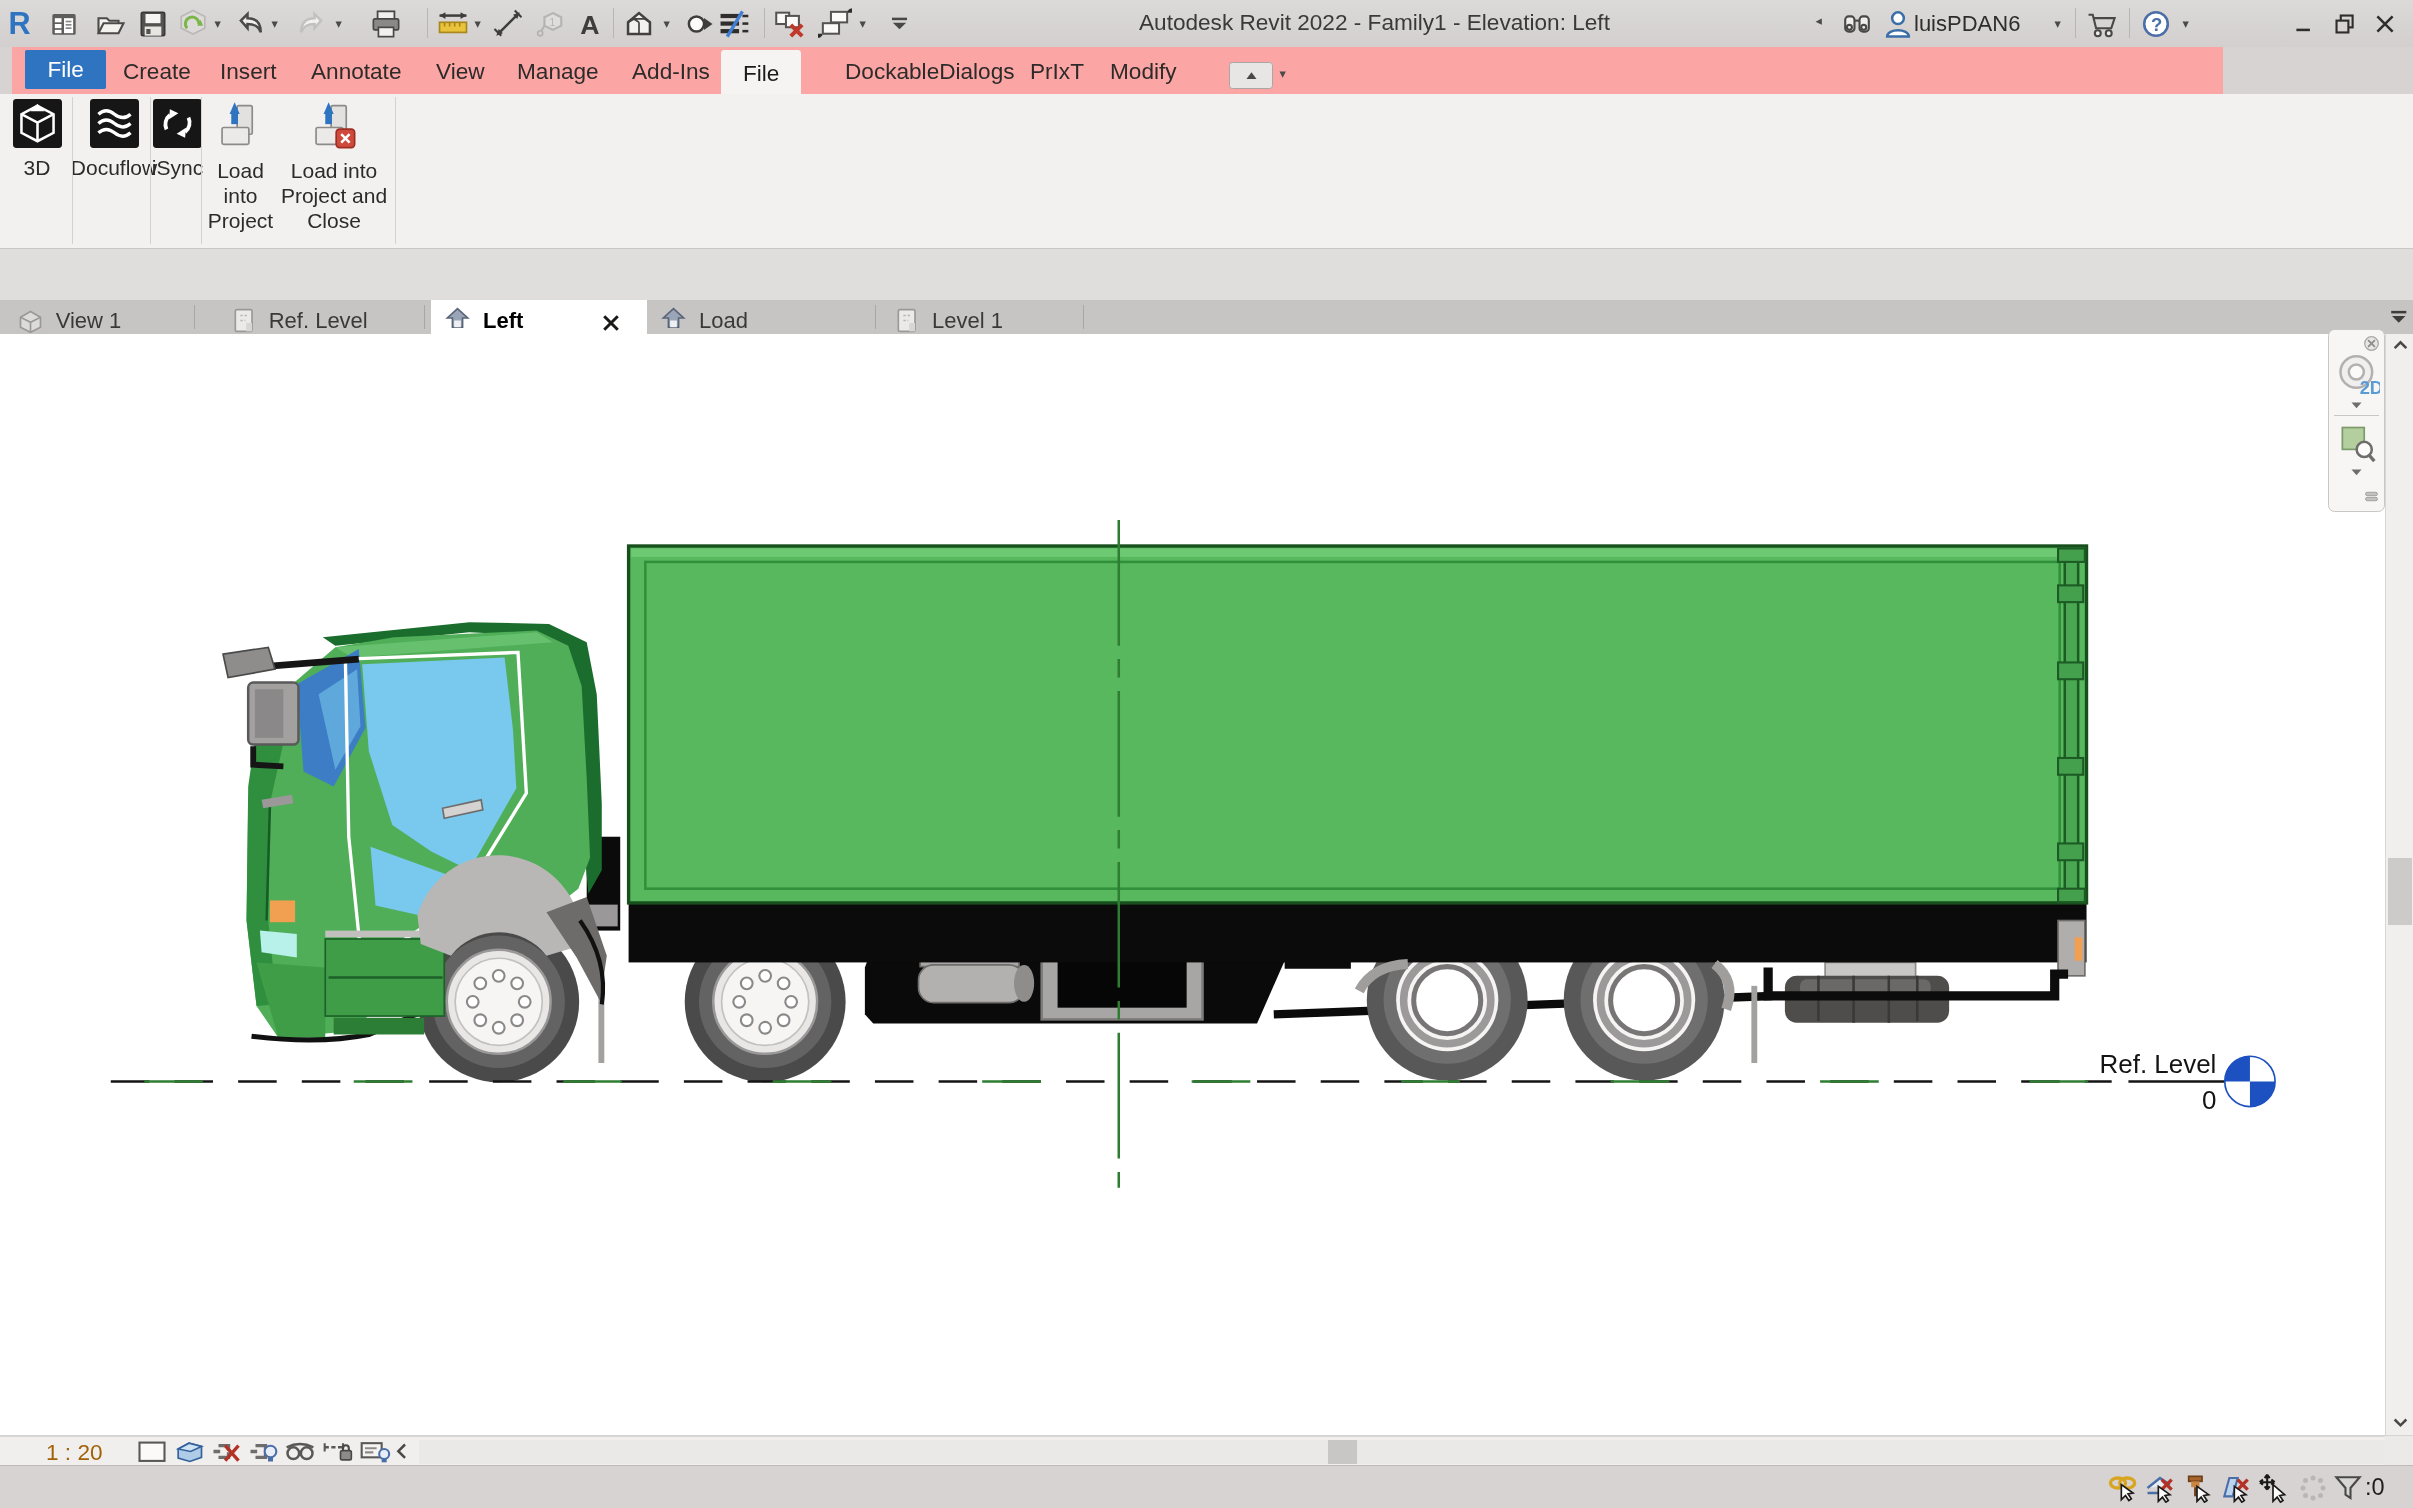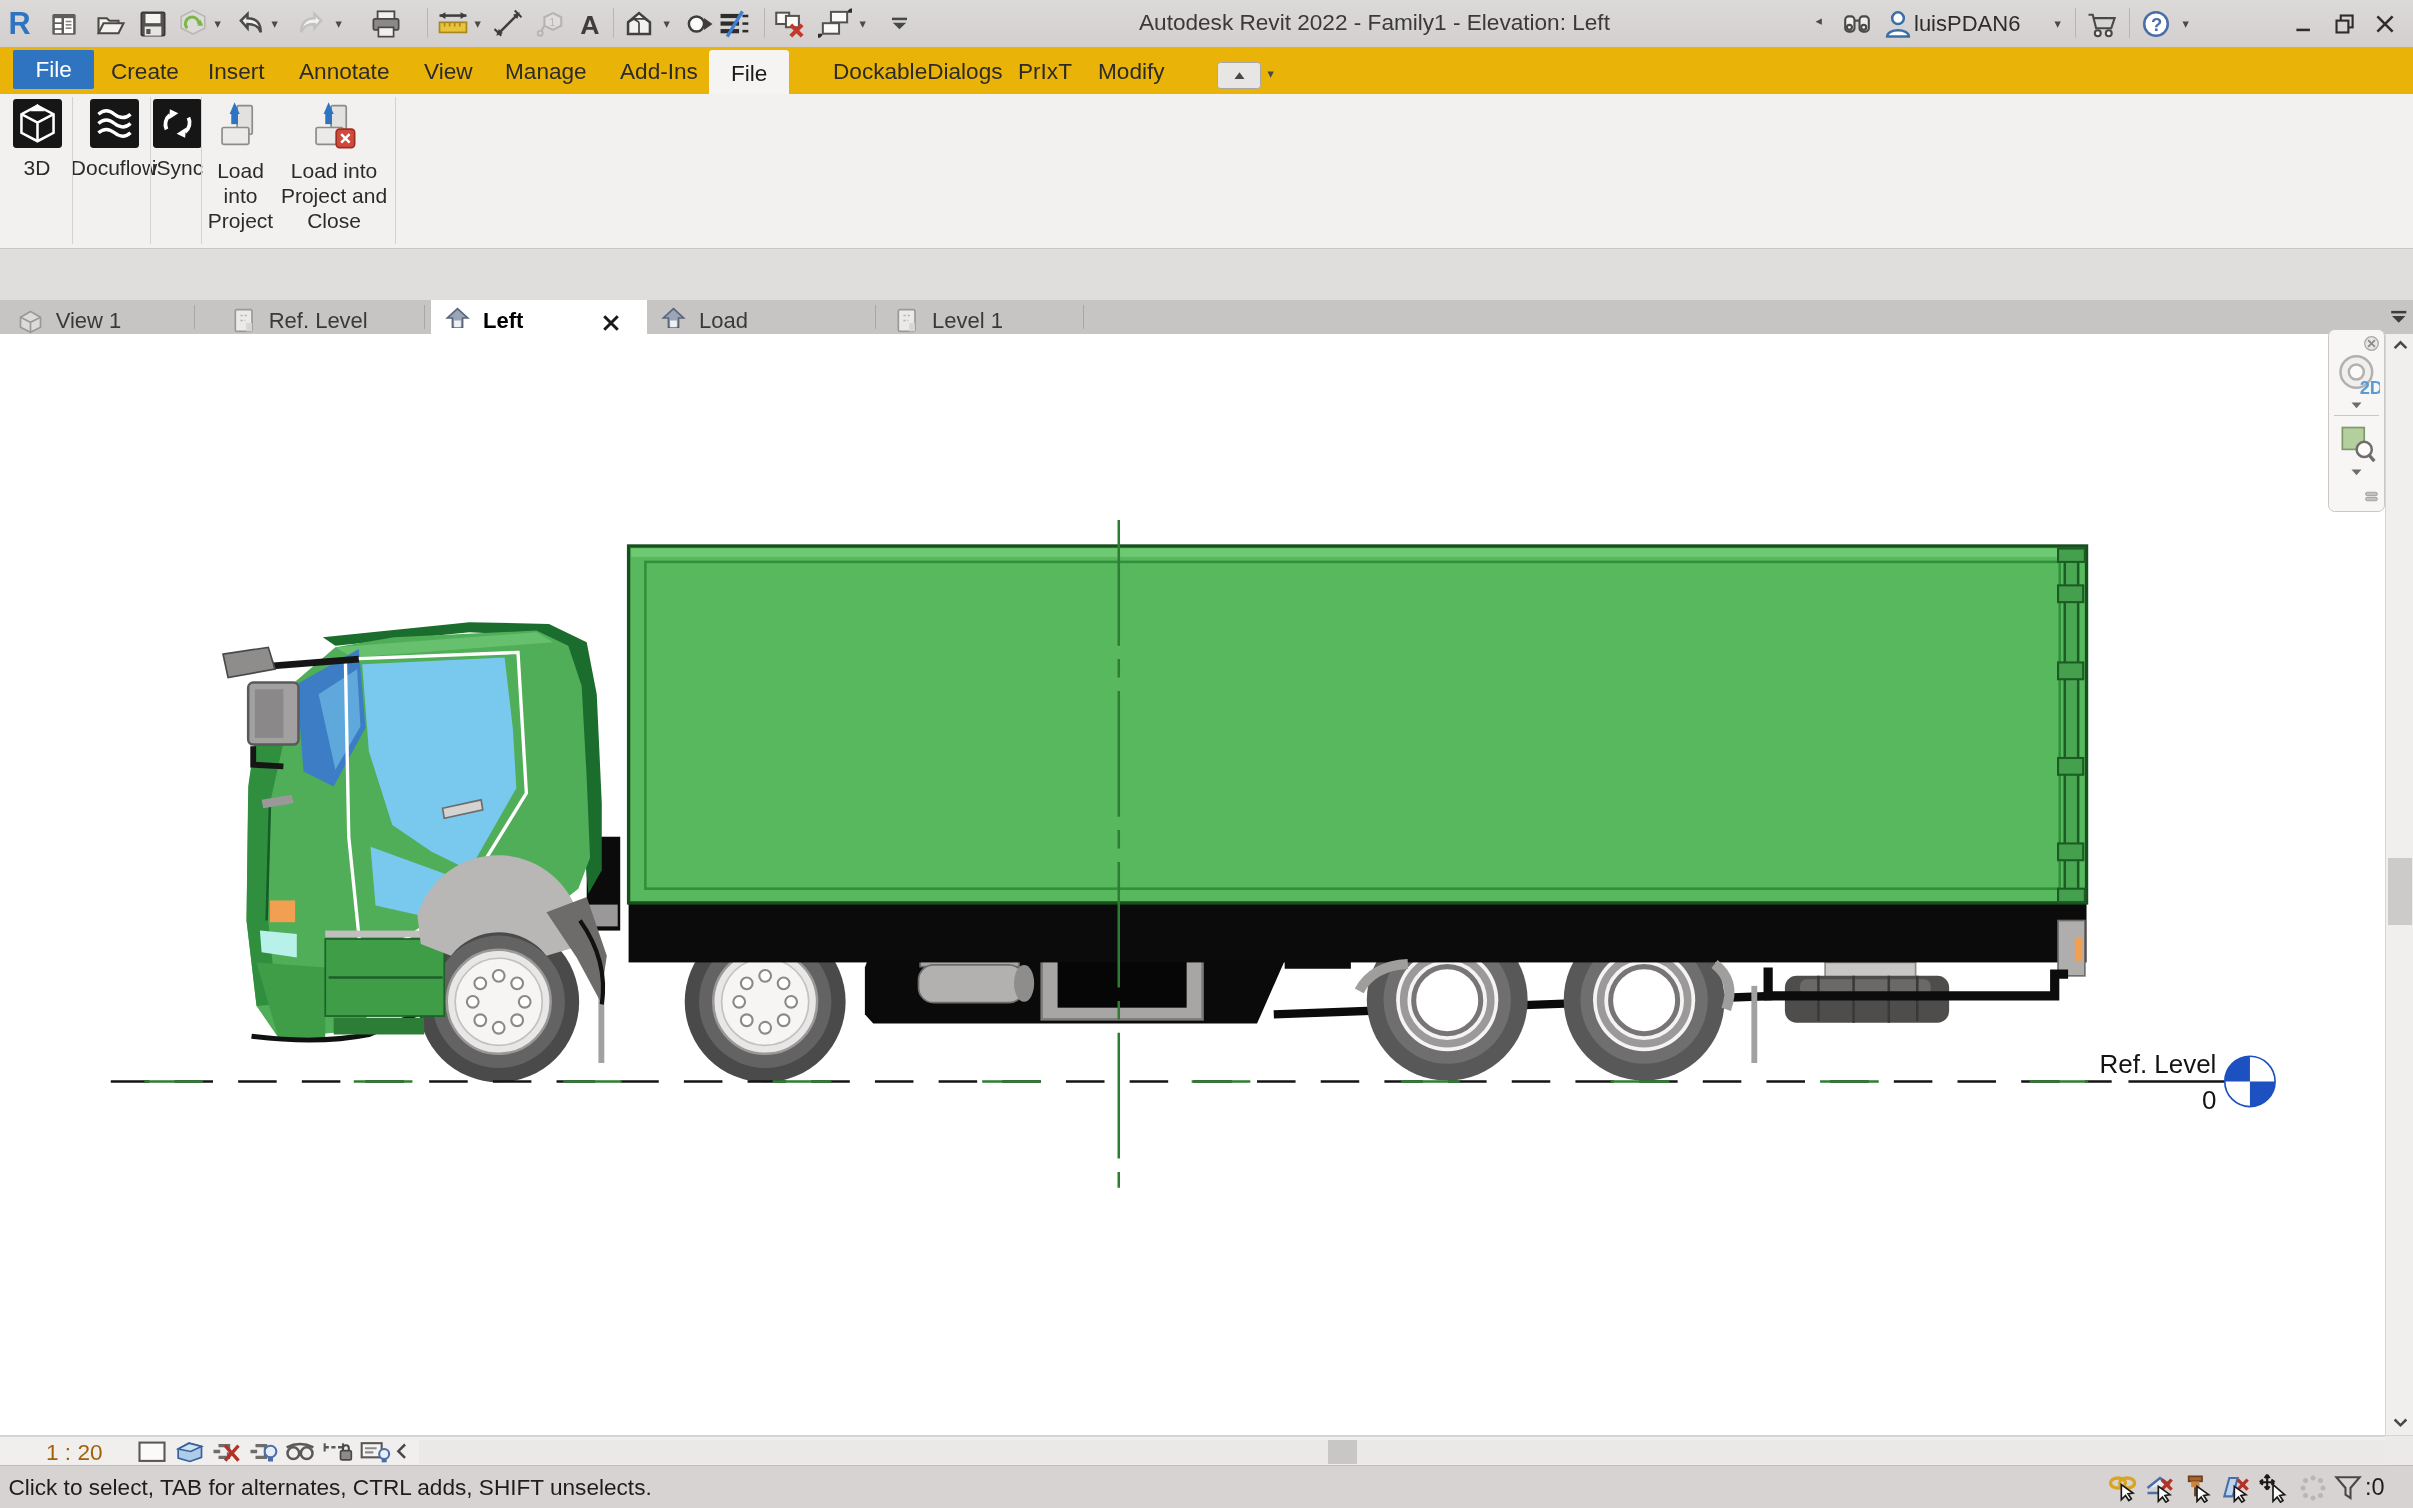--- a/index.html
+++ b/index.html
@@ -7,21 +7,21 @@
   .abs{position:absolute;}
   
   #titlebar{left:0;top:0;width:2413px;height:47px;background:linear-gradient(#dcdad9,#d2cfce);}
   .qat-item{top:6.7px;height:34px;width:34px;display:flex;align-items:center;justify-content:center;}
   .qat-caret{top:17px;width:13.4px;height:13.4px;display:flex;align-items:center;justify-content:center;color:#4a4a4a;font-size:12.6px;}
   .tb-sep{top:8.4px;width:0.8px;height:30px;background:#b8b5b4;}
   #window-title{top:10px;font-size:22.6px;color:#3c3a39;white-space:nowrap;}
   .win-btn{top:5px;width:39px;height:37px;display:flex;align-items:center;justify-content:center;}
   #user-name{top:11px;font-size:22px;color:#2f2d2c;}
   
-  #ribbontabs{left:0;top:47px;width:2413px;height:47px;background:#eab308;}
+  #ribbontabs{left:12px;top:47px;width:2211px;height:47px;background:#fca5a5;}
   .rtab{top:3.4px;height:44px;display:flex;align-items:center;padding:0 22px;font-size:22.6px;color:#2d2b2a;}
   .rtab.filetab{background:var(--accent-blue,#2e74c0);color:#fff;top:3.4px;height:39px;border-radius:1.7px;margin-top:0;}
   .rtab.active{background:#f5f4f3;color:#1c1b1a;border-radius:3.4px 3.4px 0 0;height:47px;}
   
   #ribbonbody{left:0;top:94px;width:2413px;height:154px;background:#f2f1f0;border-bottom:0.8px solid #c9c6c5;}
   .rpanel-sep{top:3.4px;width:0.8px;height:147px;background:#d4d1d0;}
   .rbtn{display:flex;flex-direction:column;align-items:center;}
   .rbtn .bicon{width:49px;height:49px;}
   .rbtn .blabel{font-size:21px;color:#2d2b2a;margin-top:6.7px;text-align:center;line-height:25px;}
   .plabel{top:215px;height:30px;display:flex;align-items:center;justify-content:center;font-size:21px;color:#4a4847;}
@@ -667,21 +667,20 @@
         <polyline points="12,3 4,11 12,19" fill="none" stroke="#4a4847" stroke-width="3"></polyline>
       </svg>
   </div>
   <div id="htrack" class="abs">
     <div id="hthumb" class="abs"></div>
   </div>
 </div>
 <div id="scrollcorner" class="abs"></div>
 
 <div id="statusbar" class="abs">
-  <div id="status-msg" class="abs">Click to select, TAB for alternates, CTRL adds, SHIFT unselects.</div>
   <svg class="abs st-icon" style="left:2108px" viewBox="0 0 36 36">
     <ellipse cx="12" cy="12" rx="9" ry="6" fill="none" stroke="#d9a520" stroke-width="4"></ellipse>
     <ellipse cx="23" cy="12" rx="9" ry="6" fill="none" stroke="#d9a520" stroke-width="4"></ellipse>
     <polygon points="16,14 16,32 21,27 25,33 28,31 24,25 30,24" fill="#fff" stroke="#1a1918" stroke-width="2"></polygon>
   </svg>
   <svg class="abs st-icon" style="left:2145px" viewBox="0 0 36 36">
     <path d="M3,18 L18,6 L30,14" fill="#e9eef6" stroke="#4a6ea8" stroke-width="3"></path>
       <path d="M3,24 h16" stroke="#4a6ea8" stroke-width="3"></path>
     <path d="M20,8 L32,20 M32,8 L20,20" stroke="#b23326" stroke-width="4"></path>
     <polygon points="16,16 16,34 21,29 25,35 28,33 24,27 30,26" fill="#fff" stroke="#1a1918" stroke-width="2"></polygon>

